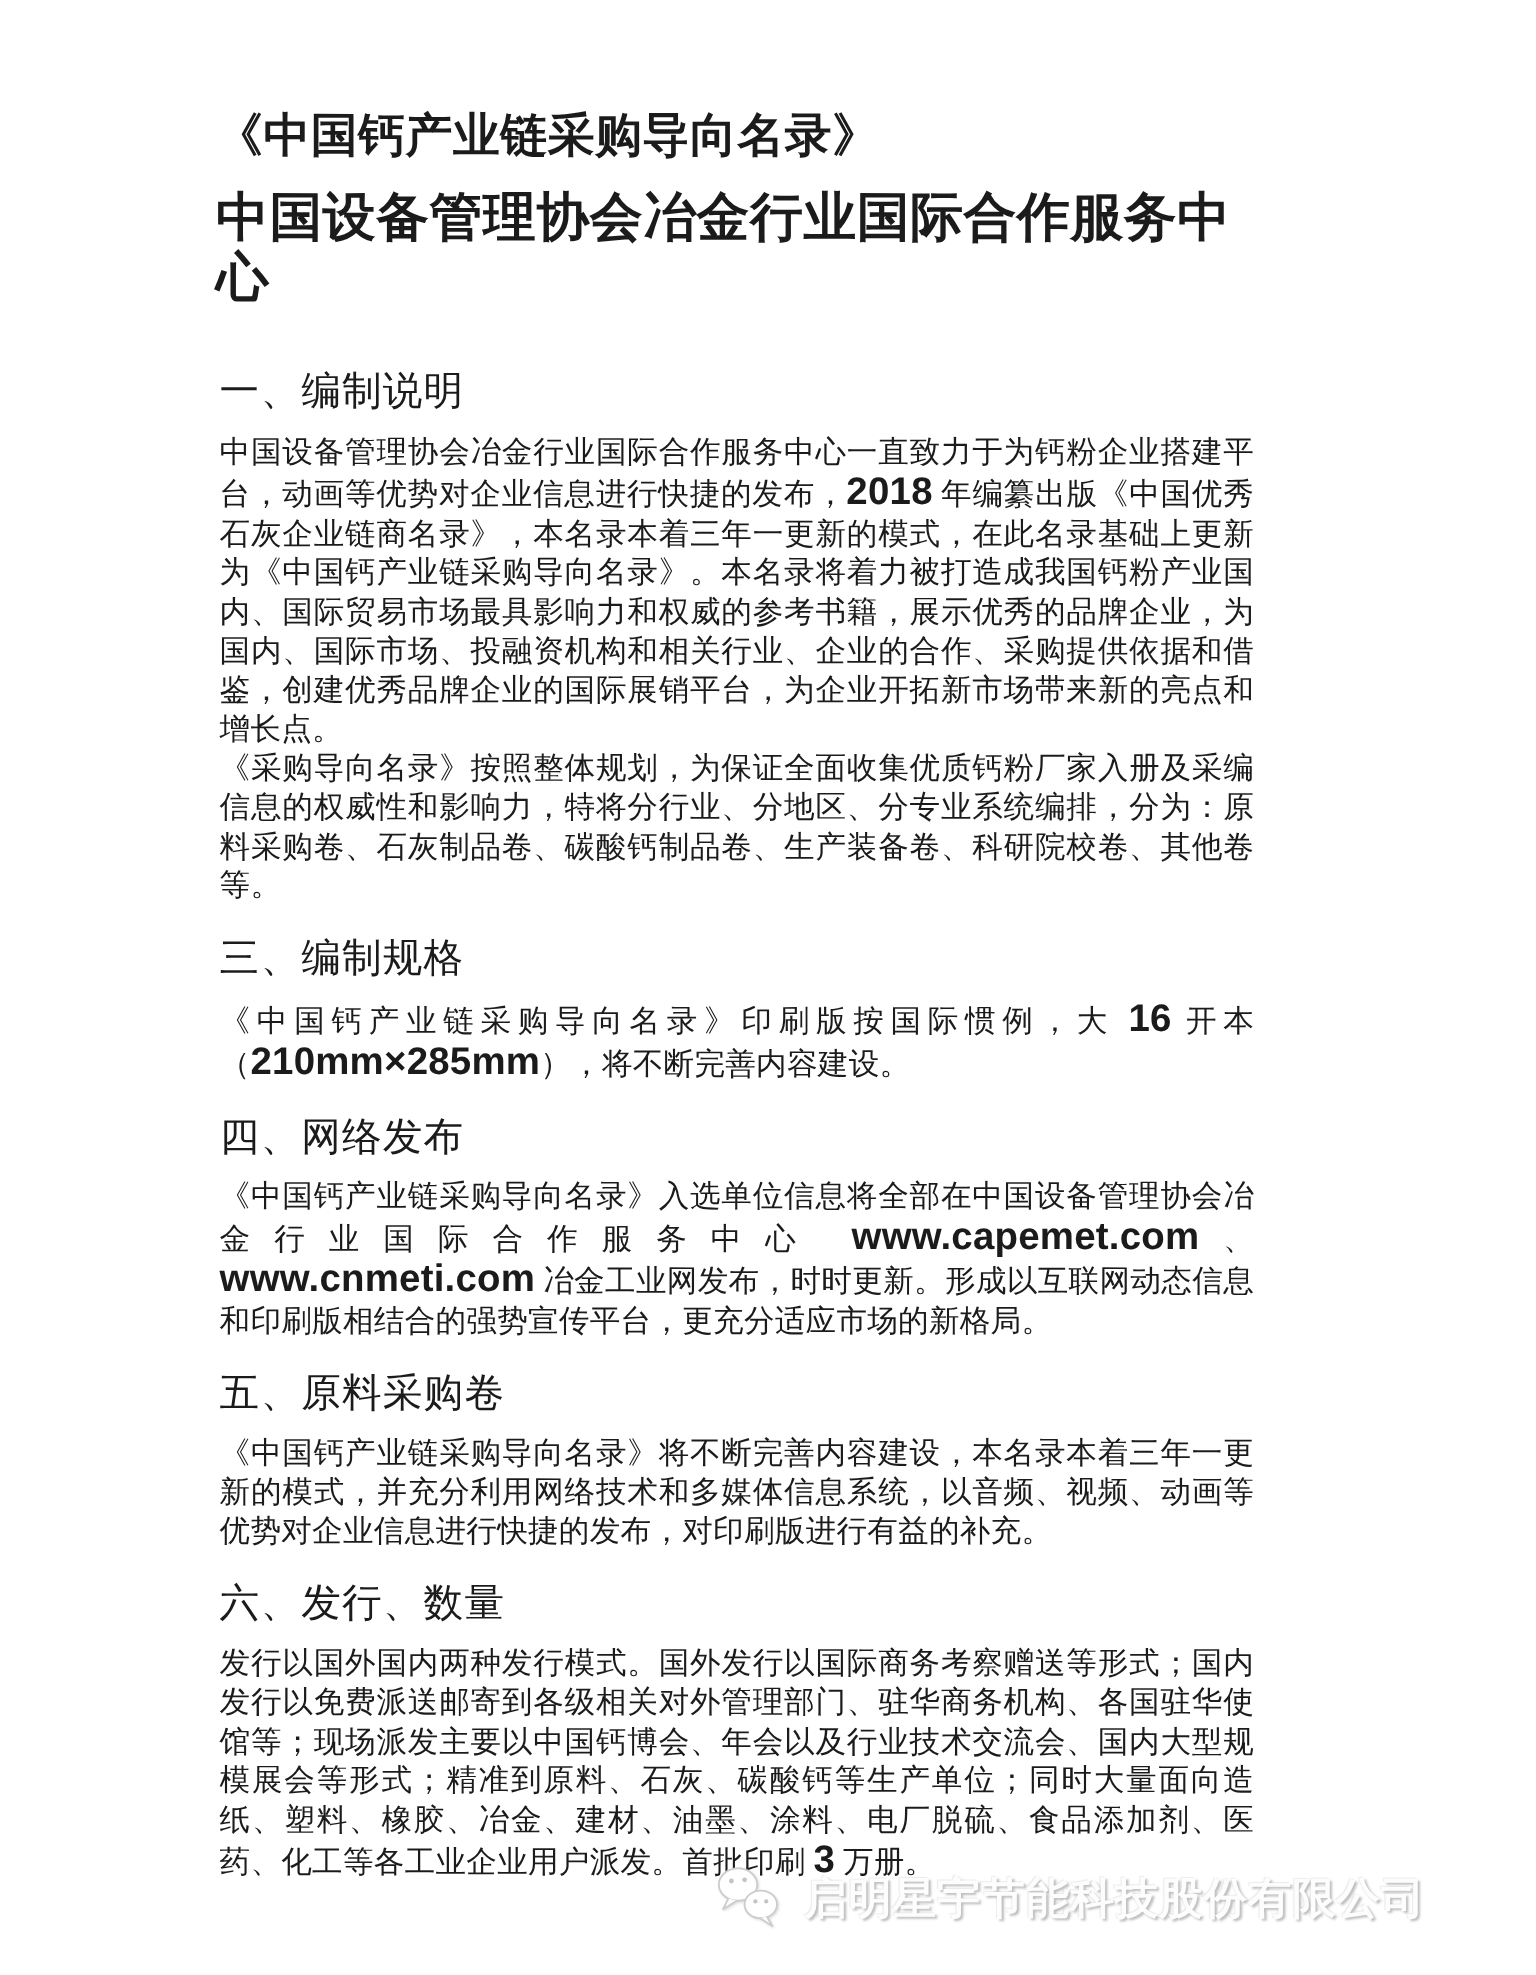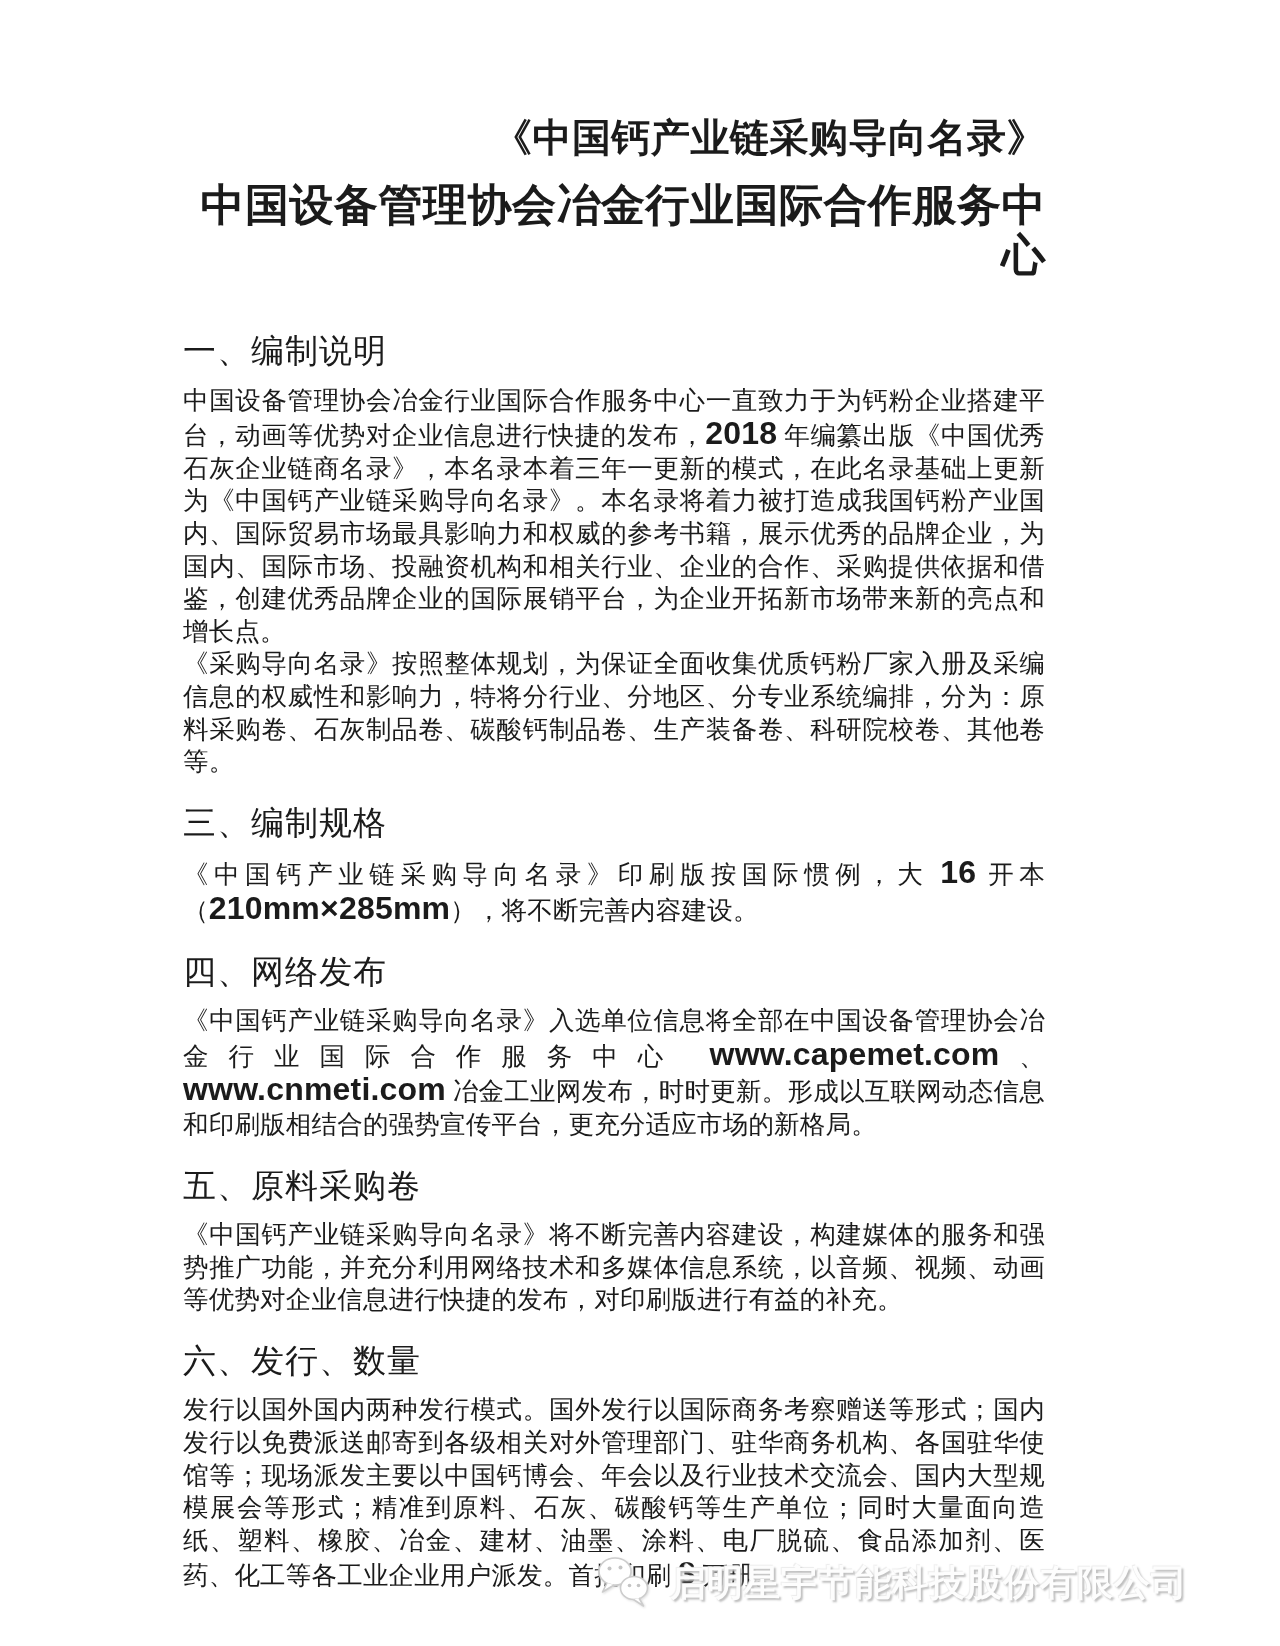--- a/index.html
+++ b/index.html
@@ -8,22 +8,22 @@
     width: 1280px;
     height: 1646px;
     background: #ffffff;
     color: #1b1b1b;
     font-family: "Liberation Serif", serif;
     overflow: hidden;
   }
   .titles {
     width: 866px;
     margin-left: 180px;
-    padding-top: 116px;
-    text-align: right;
+    padding-top: 92px;
+    text-align: left;
   }
   .doc-title {
     font-size: 39px;
     font-weight: 700;
     margin: 0;
     line-height: 1.15;
     letter-spacing: 0.5px;
   }
   .doc-subtitle {
     font-size: 44px;
@@ -87,21 +87,21 @@
 
   <main class="content">
       <h3 class="sec-heading">一、编制说明</h3>
       <p class="body-para"><span>中国设备管理协会冶金行业国际合作服务中心一直致力于为钙粉企业搭建平台，动画等优势对企业信息进行快捷的发布，</span><span class="num-bold">2018</span><span> 年编纂出版《中国优秀石灰企业链商名录》，本名录本着三年一更新的模式，在此名录基础上更新为《中国钙产业链采购导向名录》。本名录将着力被打造成我国钙粉产业国内、国际贸易市场最具影响力和权威的参考书籍，展示优秀的品牌企业，为国内、国际市场、投融资机构和相关行业、企业的合作、采购提供依据和借鉴，创建优秀品牌企业的国际展销平台，为企业开拓新市场带来新的亮点和增长点。</span></p>
       <p class="body-para"><span>《采购导向名录》按照整体规划，为保证全面收集优质钙粉厂家入册及采编信息的权威性和影响力，特将分行业、分地区、分专业系统编排，分为：原料采购卷、石灰制品卷、碳酸钙制品卷、生产装备卷、科研院校卷、其他卷等。</span></p>
       <h3 class="sec-heading">三、编制规格</h3>
       <p class="body-para"><span>《中国钙产业链采购导向名录》印刷版按国际惯例，大 </span><span class="num-bold">16</span><span> 开本（</span><span class="num-bold">210mm×285mm</span><span>），将不断完善内容建设。</span></p>
       <h3 class="sec-heading">四、网络发布</h3>
       <p class="body-para"><span>《中国钙产业链采购导向名录》入选单位信息将全部在中国设备管理协会冶金行业国际合作服务中心 </span><span class="num-bold">www.capemet.com</span><span>、</span><span class="num-bold">www.cnmeti.com</span><span> 冶金工业网发布，时时更新。形成以互联网动态信息和印刷版相结合的强势宣传平台，更充分适应市场的新格局。</span></p>
       <h3 class="sec-heading">五、原料采购卷</h3>
-      <p class="body-para"><span>《中国钙产业链采购导向名录》将不断完善内容建设，构建媒体的服务和强势推广功能，并充分利用网络技术和多媒体信息系统，以音频、视频、动画等优势对企业信息进行快捷的发布，对印刷版进行有益的补充。</span></p>
+      <p class="body-para"><span>《中国钙产业链采购导向名录》将不断完善内容建设，本名录本着三年一更新的模式，并充分利用网络技术和多媒体信息系统，以音频、视频、动画等优势对企业信息进行快捷的发布，对印刷版进行有益的补充。</span></p>
       <h3 class="sec-heading">六、发行、数量</h3>
       <p class="body-para"><span>发行以国外国内两种发行模式。国外发行以国际商务考察赠送等形式；国内发行以免费派送邮寄到各级相关对外管理部门、驻华商务机构、各国驻华使馆等；现场派发主要以中国钙博会、年会以及行业技术交流会、国内大型规模展会等形式；精准到原料、石灰、碳酸钙等生产单位；同时大量面向造纸、塑料、橡胶、冶金、建材、油墨、涂料、电厂脱硫、食品添加剂、医药、化工等各工业企业用户派发。首批印刷 </span><span class="num-bold">3</span><span> 万册。</span></p>
     </main>
 
   <footer class="watermark">
     <span class="wm-icon">
       <svg width="58" height="58" viewBox="0 0 58 58" xmlns="http://www.w3.org/2000/svg">
         <ellipse cx="21" cy="19.5" rx="16" ry="13.5" fill="#ffffff" stroke="#cdcdcd" stroke-width="1.6"></ellipse>
         <path d="M13 31 L8.5 40 L20 33" fill="#ffffff" stroke="#cdcdcd" stroke-width="1.6" stroke-linejoin="round"></path>
         <circle cx="15.5" cy="16.5" r="2" fill="#c4c4c4"></circle>

